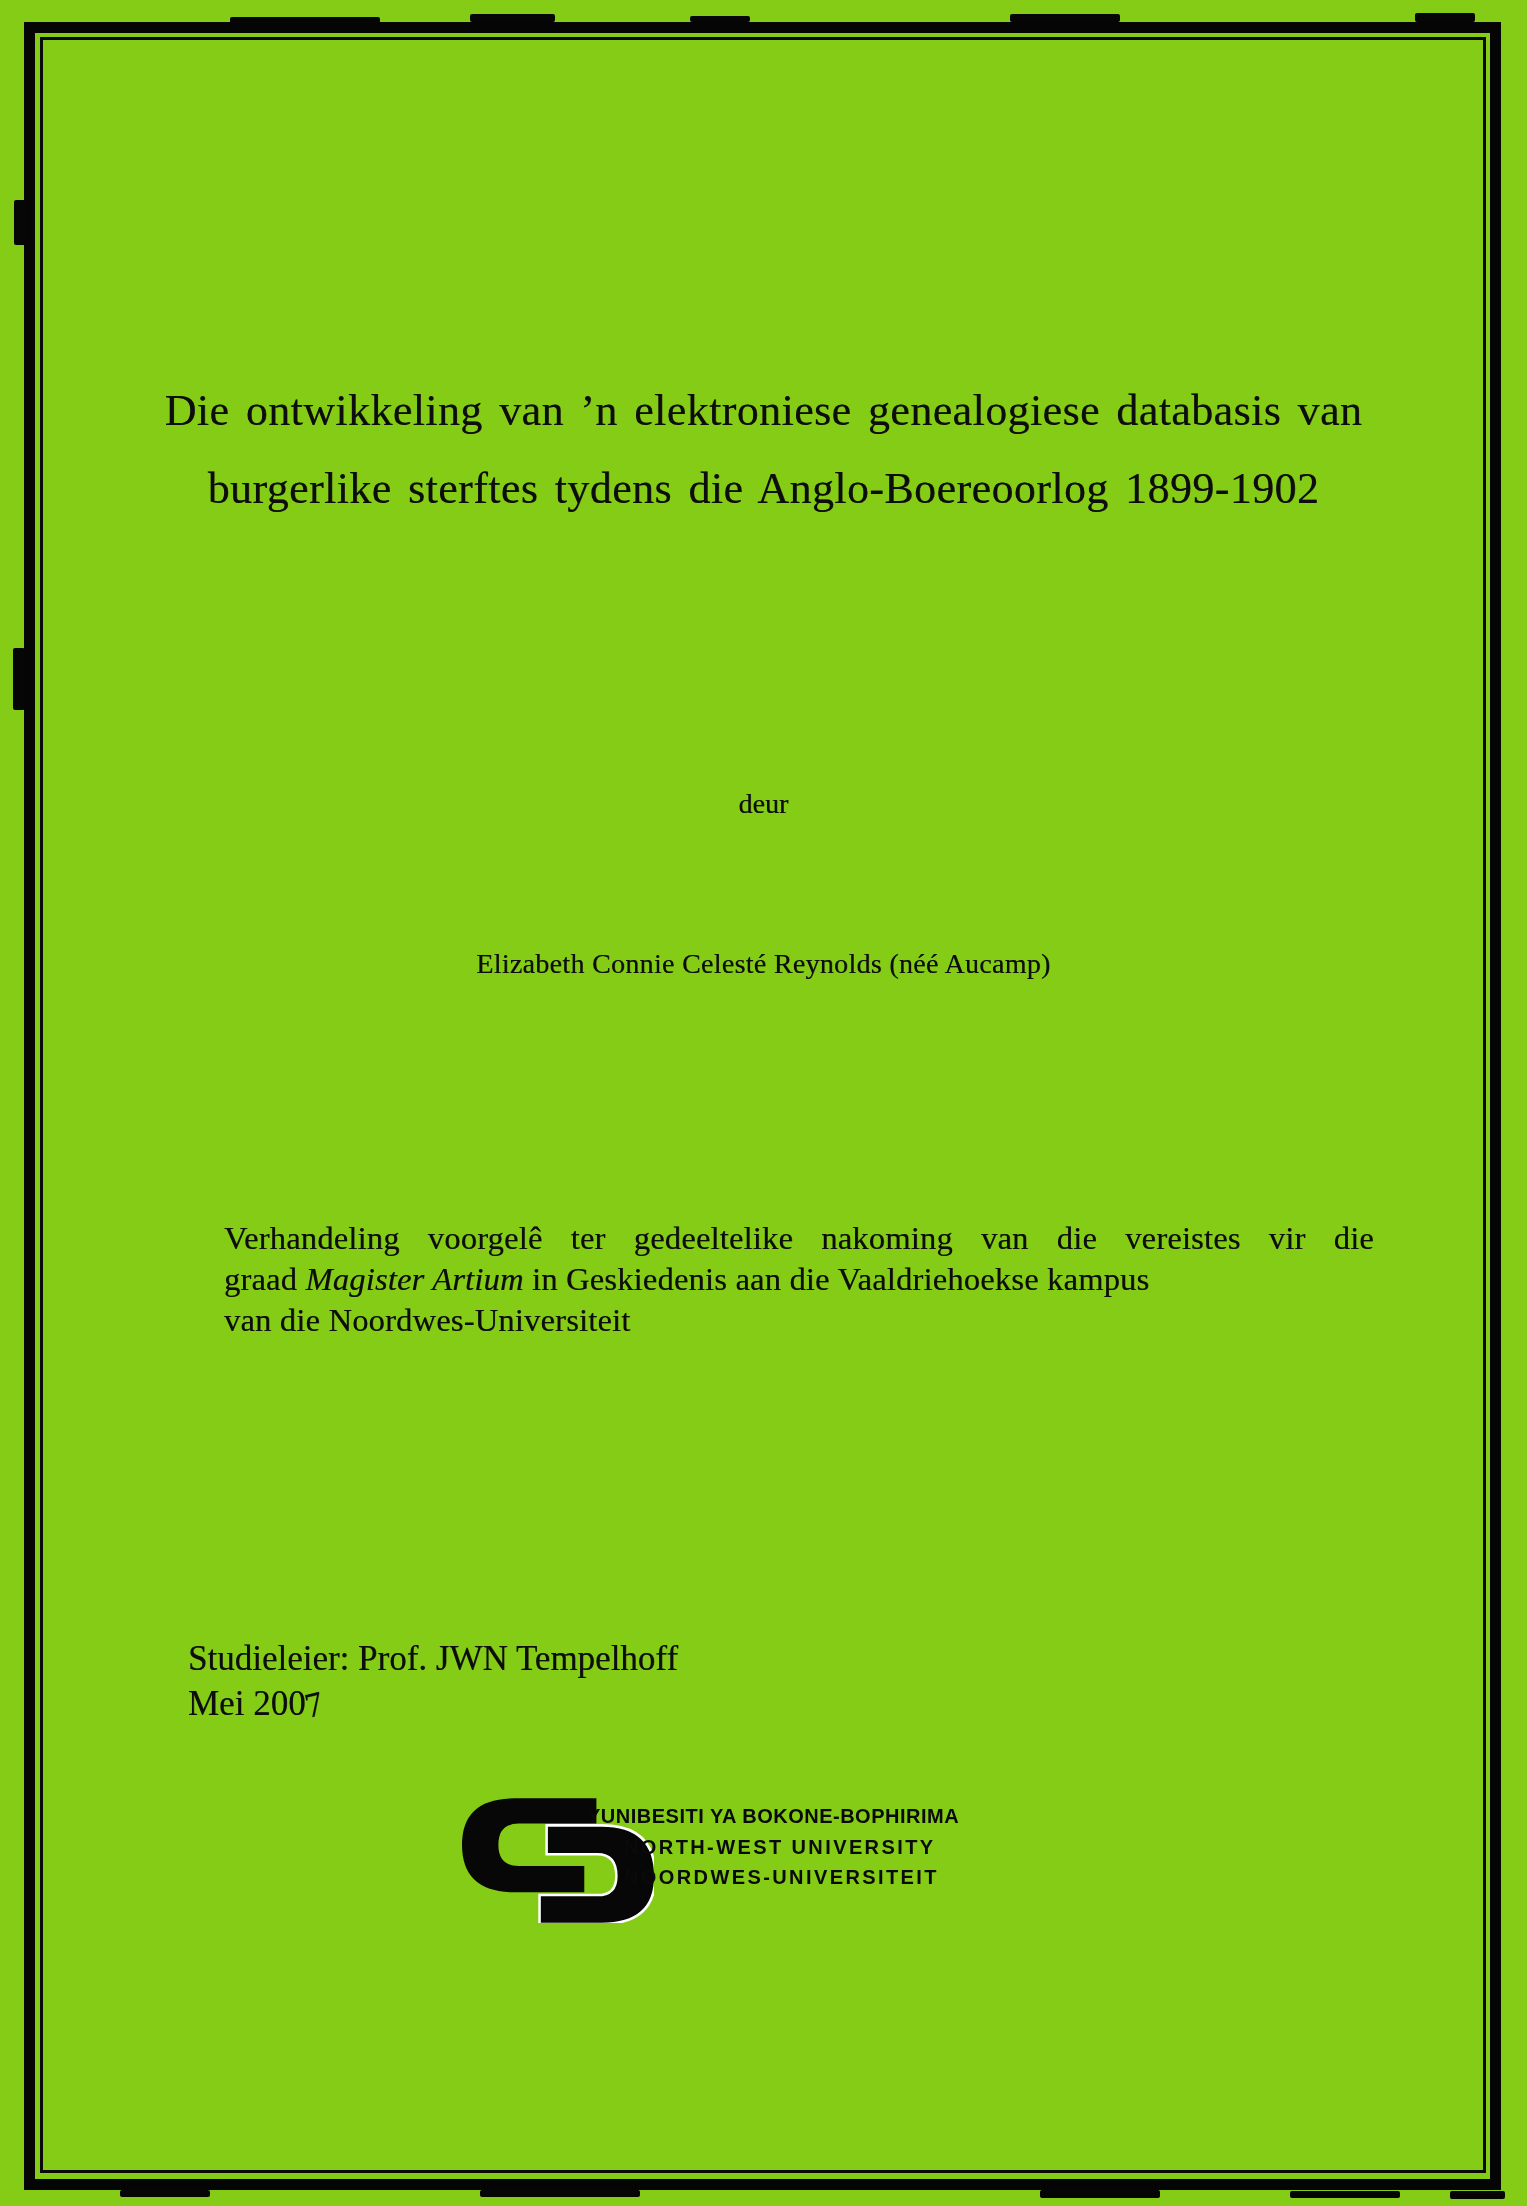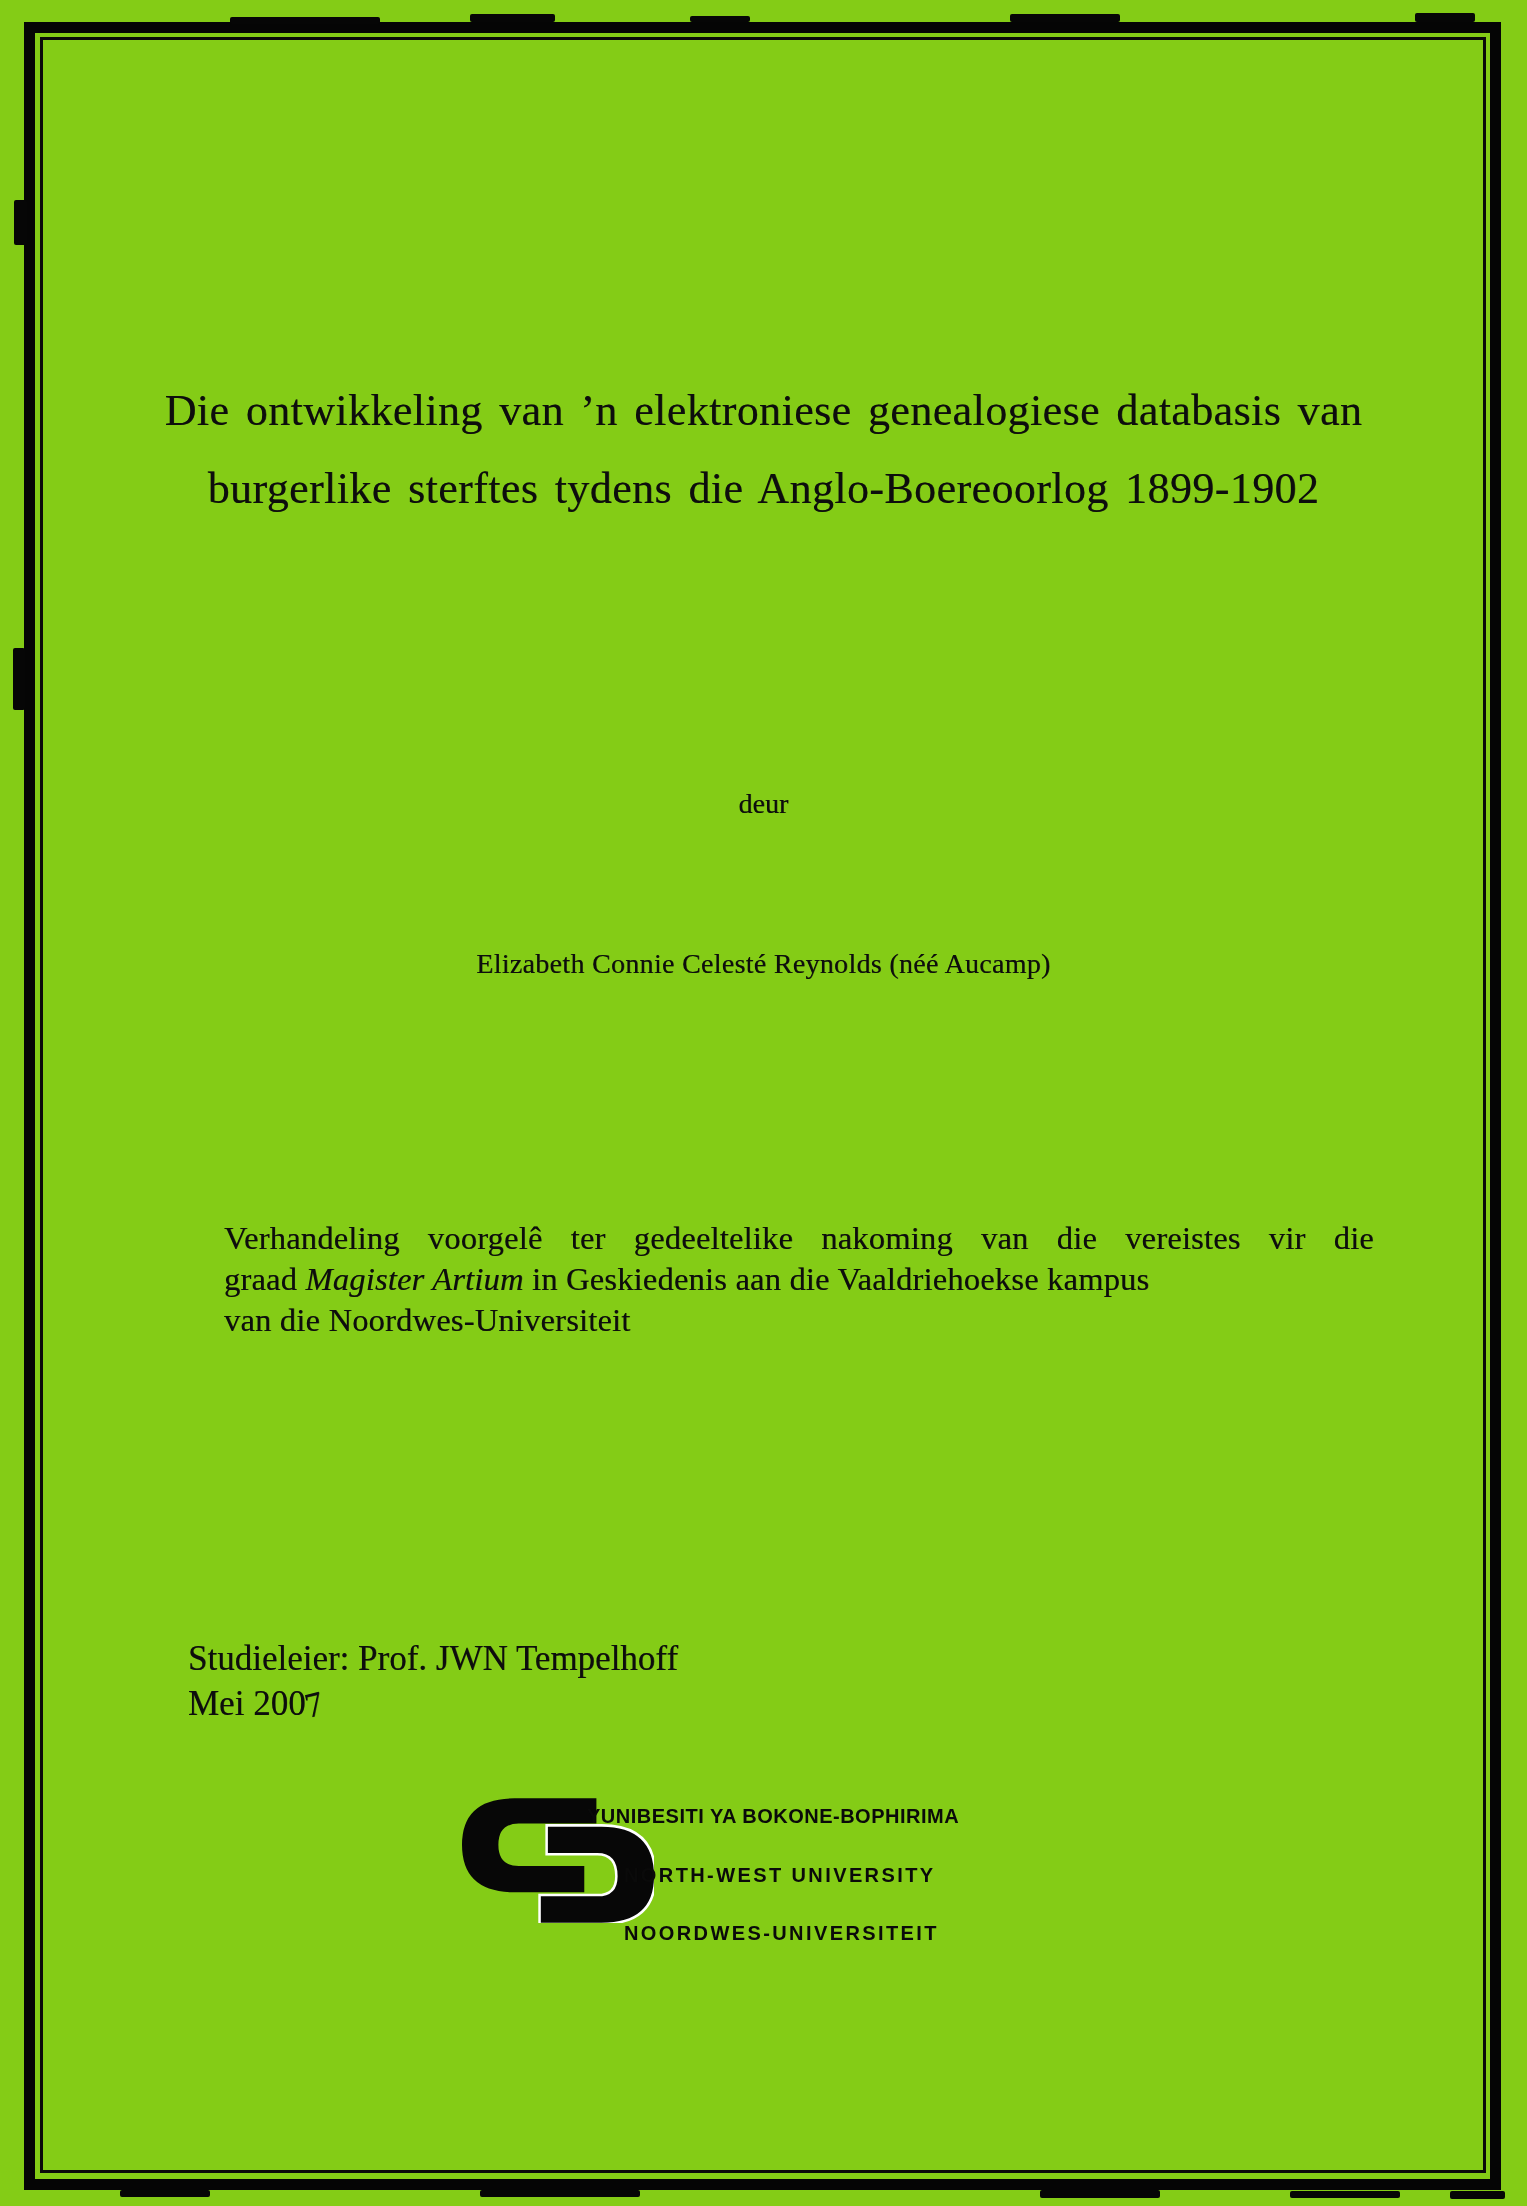--- a/index.html
+++ b/index.html
@@ -107,21 +107,20 @@
     font-family: "Liberation Sans", "DejaVu Sans", sans-serif;
     font-weight: bold;
     font-size: 20px;
     line-height: 30.5px;
     color: #0a0a0a;
     white-space: nowrap;
   }
   .logo-text .indent {
     margin-left: 37px;
     letter-spacing: 2.4px;
-    margin-top: 28px;
   }
   .logo-text .first {
     letter-spacing: 0.5px;
   }
 </style>
 </head>
 <body>
 
 <div class="page">
 

